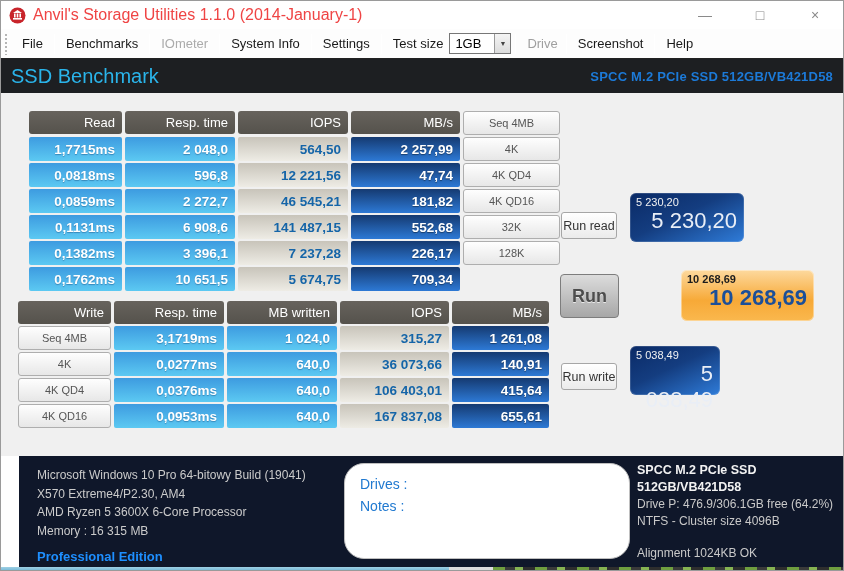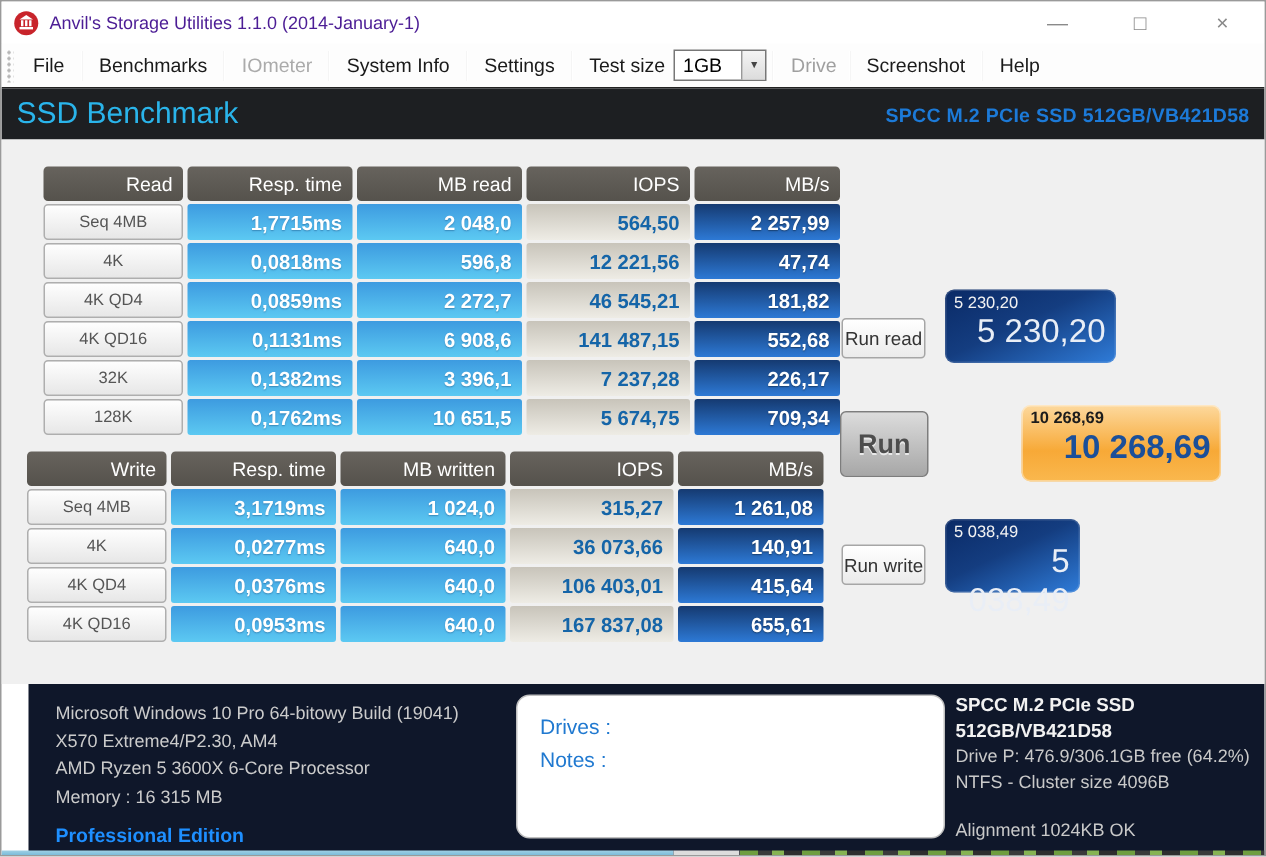--- a/index.html
+++ b/index.html
@@ -5,21 +5,21 @@
   * { margin:0; padding:0; box-sizing:border-box; }
   html,body { background:#d9d9d9; }
   body { font-family:"Liberation Sans", sans-serif; }
   .app { position:relative; width:844px; height:571px; background:#fff; overflow:hidden;
          border:1px solid #9a9a9a; }
 
   
   .titlebar { position:absolute; top:0; left:0; right:0; height:28px; background:#ffffff;
               display:flex; align-items:center; padding-left:8px; }
   .app-icon { width:17px; height:17px; margin-right:7px; flex:0 0 auto; }
-  .title-text { font-size:12px; color:#4c1d95; }
+  .title-text { font-size:16px; color:#ef4444; }
   .win-controls { position:absolute; right:8px; top:0; height:28px; width:150px;
                   display:flex; align-items:center; justify-content:space-between; }
   .wc { width:40px; text-align:center; color:#8a8a8a; font-size:14px; cursor:default; }
 
   
   .menubar { position:absolute; top:28px; left:0; right:0; height:30px; background:#fdfdfd;
              display:flex; align-items:center; border-bottom:1px solid #222; }
   .grip { width:5px; height:22px; margin:0 4px 0 3px;
           background-image:radial-gradient(circle, #b5b5b5 1px, transparent 1.2px);
           background-size:4px 4px; }
@@ -89,21 +89,21 @@
                  box-shadow:inset 0 0 0 1px rgba(255,255,255,.4); }
   .score-total .score-small { color:#1c1c1c; font-weight:bold; }
   .score-total .score-big { color:#1b4f99; font-weight:bold; }
 
   
   .footer { position:absolute; top:455px; left:0; right:0; height:129px; background:#0f172a;margin-left:18px; }
   .sysinfo { position:absolute; left:18px; top:10px; }
   .sysline { font-size:12px; color:#cbcbcb; line-height:18.5px; }
   .edition { margin-top:9px; font-size:13px; font-weight:bold; color:#1e8fff; }
   .notesbox { position:absolute; left:325px; top:7px; width:286px; height:96px; background:#fff;
-              border:1px solid #bfbfbf; border-radius:9px; padding:9px 0 0 15px; }
+              border:1px solid #bfbfbf; border-radius:20px; padding:9px 0 0 15px; }
   .notesline { font-size:14px; color:#2079d0; line-height:22px; }
   .driveinfo { position:absolute; left:618px; top:6px; }
   .d-title { font-size:12.5px; font-weight:bold; color:#f2f2f2; line-height:17px; }
   .d-line { font-size:12px; color:#c9c9c9; line-height:17px; }
   .d-bold { font-weight:bold; color:#eee; }
   .d-gap { height:15px; }
 
   
   .strip { position:absolute; top:566px; left:0; right:0; height:5px; display:flex; }
   .strip-blue { width:448px; background:linear-gradient(#9fd0e4,#63aed2); }
@@ -163,21 +163,20 @@
   <div class="pagehead">
     <span class="pagehead-title">SSD Benchmark</span>
     <span class="pagehead-device">SPCC M.2 PCIe SSD 512GB/VB421D58</span>
   </div>
 
   <div class="main-bg"></div>
 
   <div class="bench read">
     <div class="cell h">Read</div>
     <div class="cell h">Resp. time</div>
-    <div class="cell h">MB read</div>
     <div class="cell h">IOPS</div>
     <div class="cell h">MB/s</div>
 
     <div class="cell lbl">Seq 4MB</div>
     <div class="cell val c-blue">1,7715ms</div>
     <div class="cell val c-blue">2 048,0</div>
     <div class="cell val c-tan">564,50</div>
     <div class="cell val c-navy">2 257,99</div>
 
     <div class="cell lbl">4K</div>

